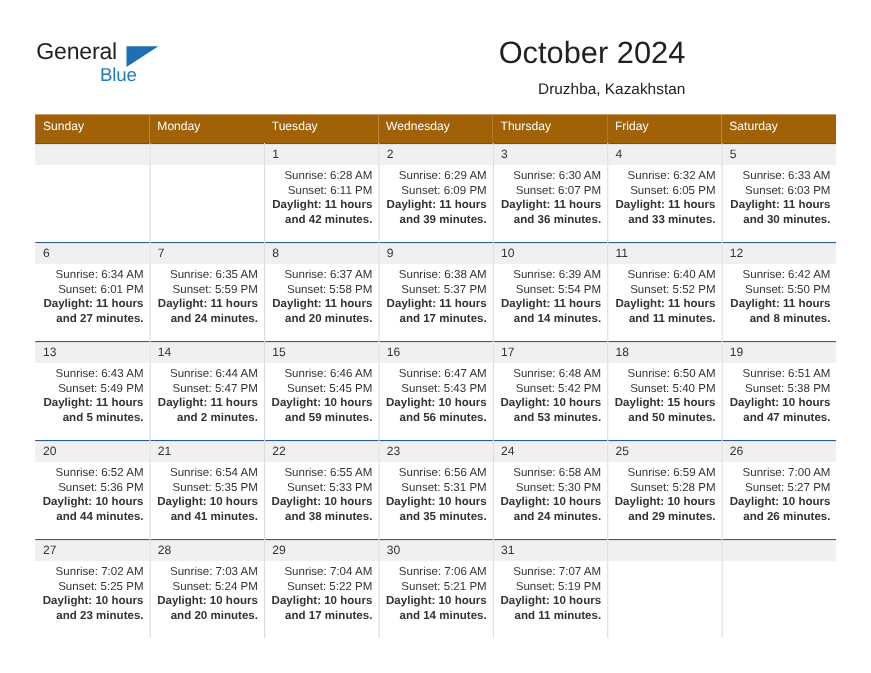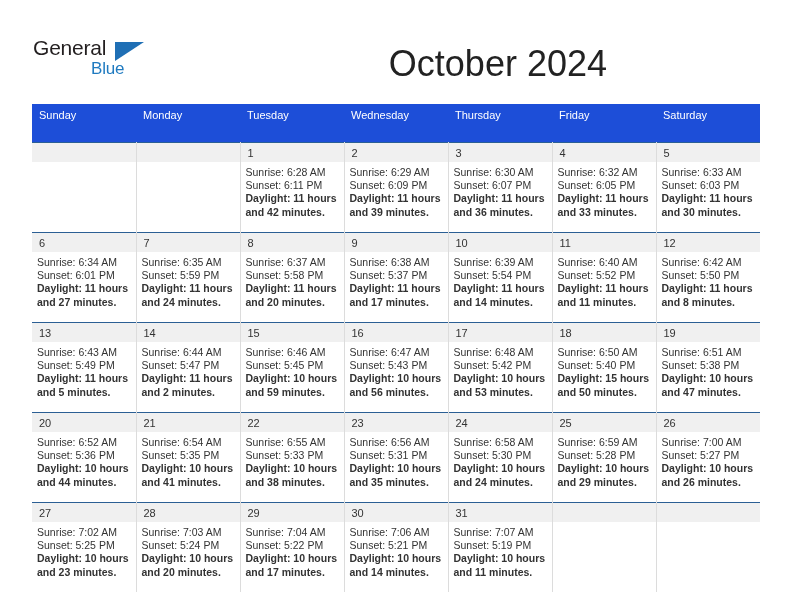--- a/index.html
+++ b/index.html
@@ -65,25 +65,25 @@
     line-height: 24px;
   }
 
   .title-block {
     position: absolute;
     right: 33px;
     top: 32px;
     text-align: right;
   }
   .cal-title {
-    font-size: 36px;
+    font-size: 28px;
     color: #222222;
     line-height: 32px;
     font-weight: normal;
-    margin: 16px;
+    margin: 0;
     white-space: nowrap;
   }
   .cal-subtitle {
     font-size: 14px;
     color: #222222;
     line-height: 20px;
     margin: 6px 0 0 0;
     white-space: nowrap;
   }
 
@@ -92,26 +92,26 @@
     position: absolute;
     left: 32px;
     top: 104px;
     width: 728px;
     border-collapse: collapse;
     table-layout: fixed;
   }
   .calendar col { width: 104px; }
 
   .dow-row th {
-    background: #1d4ed8;
+    background: #a16207;
     color: #ffffff;
     font-size: 11px;
     font-weight: normal;
     text-align: left;
-    padding: 5px 0 21px 7px;
+    padding: 5px 0 9px 7px;
     height: 12px;
     border: none;
   }
 
   .week-row td {
     vertical-align: top;
     padding: 0;
     height: 89px;
     border-top: 1px solid #2b5f94;
     border-right: 1px solid #dcdcdc;
@@ -127,39 +127,41 @@
     padding: 4px 0 3px 7px;
     line-height: 12px;
     height: 12px;
   }
   td.empty .daynum { background: #f0f0f0; }
   .cell-body {
     padding: 4px 5px 0 5px;
     font-size: 10.5px;
     line-height: 13.2px;
     color: #333333;
+    text-align: right;
   }
   .cell-body div { white-space: nowrap; }
   .cell-body .daylight { white-space: normal; font-weight: bold; }
 </style>
 </head>
 <body>
 
 <div class="page">
 
   <div class="header">
 
     <div class="logo">
       <span class="logo-general">General</span>
       <span class="logo-triangle"></span>
       <span class="logo-blue">Blue</span>
     </div>
 
     <div class="title-block">
       <h1 class="cal-title">October 2024</h1>
+      <div class="cal-subtitle">Druzhba, Kazakhstan</div>
     </div>
 
   </div>
 
   <table class="calendar">
     <colgroup>
       <col>
         <col>
         <col>
         <col>

